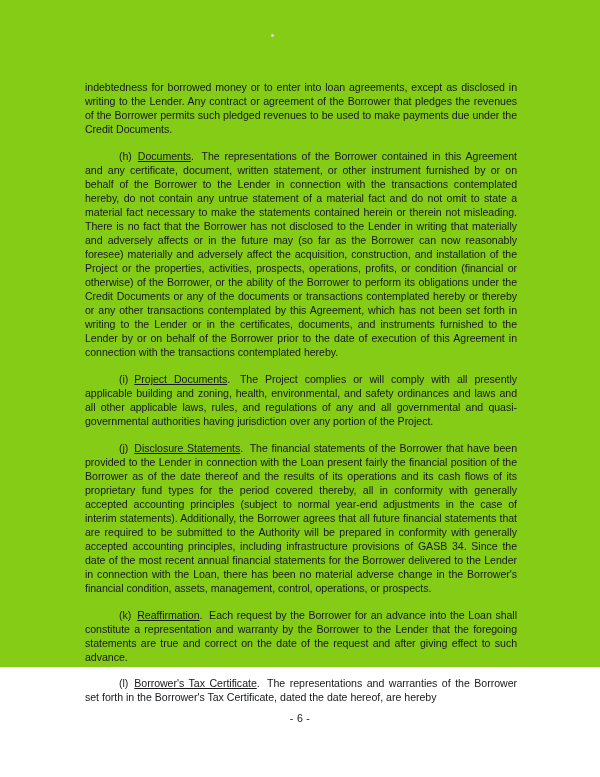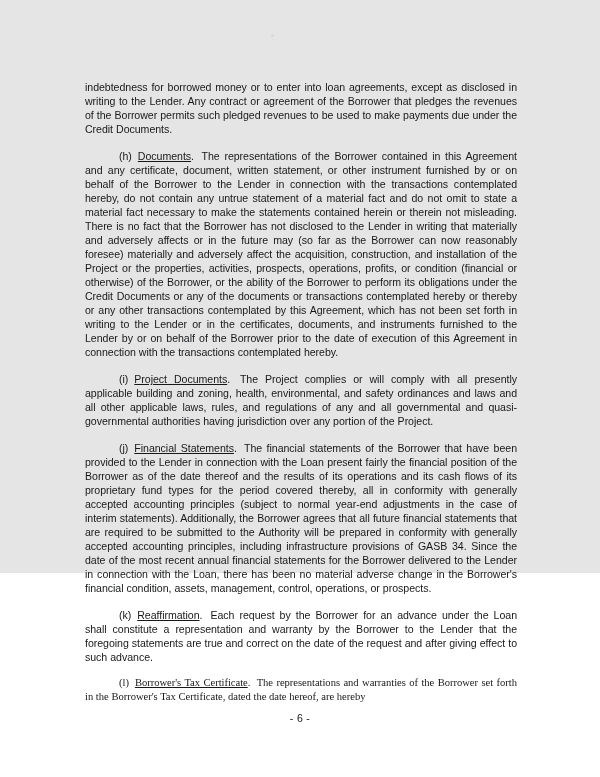--- a/index.html
+++ b/index.html
@@ -12,22 +12,22 @@
     width: 600px;
     height: 777px;
     background: #ffffff;
     font-family: "Liberation Sans", sans-serif;
     overflow: hidden;
   }
 
   .page {
     position: relative;
     width: 600px;
-    height: 573px;
-    background: #e5e5e5;
+    height: 667px;
+    background: #84cc16;
     box-sizing: border-box;
   }
 
   
   .scan-speck {
     position: absolute;
     left: 271px;
     top: 34px;
     width: 3px;
     height: 3px;
@@ -52,21 +52,20 @@
     letter-spacing: -0.04px;
     word-spacing: 0.1px;
   }
 
   .para.indented {
     text-indent: 34px;
   }
 
   .para.last {
     margin-bottom: 8px;
-    font-family: Liberation Serif, serif;
   }
 
   .marker {
     white-space: nowrap;
   }
 
   .marker-gap {
     display: inline-block;
     width: 6px;
   }
@@ -109,27 +108,27 @@
       <span class="marker">(h)</span><span class="marker-gap"></span><span class="heading-underline">Documents</span><span>.</span><span class="sentence-gap"></span>
       <span>The representations of the Borrower contained in this Agreement and any certificate, document, written statement, or other instrument furnished by or on behalf of the Borrower to the Lender in connection with the transactions contemplated hereby, do not contain any untrue statement of a material fact and do not omit to state a material fact necessary to make the statements contained herein or therein not misleading.  There is no fact that the Borrower has not disclosed to the Lender in writing that materially and adversely affects or in the future may (so far as the Borrower can now reasonably foresee) materially and adversely affect the acquisition, construction, and installation of the Project or the properties, activities, prospects, operations, profits, or condition (financial or otherwise) of the Borrower, or the ability of the Borrower to perform its obligations under the Credit Documents or any of the documents or transactions contemplated hereby or thereby or any other transactions contemplated by this Agreement, which has not been set forth in writing to the Lender or in the certificates, documents, and instruments furnished to the Lender by or on behalf of the Borrower prior to the date of execution of this Agreement in connection with the transactions contemplated hereby.</span>
     </p>
 
     <p class="para indented">
       <span class="marker">(i)</span><span class="marker-gap"></span><span class="heading-underline">Project Documents</span><span>.</span><span class="sentence-gap"></span>
       <span>The Project complies or will comply with all presently applicable building and zoning, health, environmental, and safety ordinances and laws and all other applicable laws, rules, and regulations of any and all governmental and quasi-governmental authorities having jurisdiction over any portion of the Project.</span>
     </p>
 
     <p class="para indented">
-      <span class="marker">(j)</span><span class="marker-gap"></span><span class="heading-underline">Financial Statements</span><span>.</span><span class="sentence-gap"></span>
+      <span class="marker">(j)</span><span class="marker-gap"></span><span class="heading-underline">Disclosure Statements</span><span>.</span><span class="sentence-gap"></span>
       <span>The financial statements of the Borrower that have been provided to the Lender in connection with the Loan present fairly the financial position of the Borrower as of the date thereof and the results of its operations and its cash flows of its proprietary fund types for the period covered thereby, all in conformity with generally accepted accounting principles (subject to normal year-end adjustments in the case of interim statements). Additionally, the Borrower agrees that all future financial statements that are required to be submitted to the Authority will be prepared in conformity with generally accepted accounting principles, including infrastructure provisions of GASB 34. Since the date of the most recent annual financial statements for the Borrower delivered to the Lender in connection with the Loan, there has been no material adverse change in the Borrower's financial condition, assets, management, control, operations, or prospects.</span>
     </p>
 
     <p class="para indented">
       <span class="marker">(k)</span><span class="marker-gap"></span><span class="heading-underline">Reaffirmation</span><span>.</span><span class="sentence-gap"></span>
-      <span>Each request by the Borrower for an advance under the Loan shall constitute a representation and warranty by the Borrower to the Lender that the foregoing statements are true and correct on the date of the request and after giving effect to such advance.</span>
+      <span>Each request by the Borrower for an advance into the Loan shall constitute a representation and warranty by the Borrower to the Lender that the foregoing statements are true and correct on the date of the request and after giving effect to such advance.</span>
     </p>
 
     <p class="para indented last">
       <span class="marker">(l)</span><span class="marker-gap"></span><span class="heading-underline">Borrower's Tax Certificate</span><span>.</span><span class="sentence-gap"></span>
       <span>The representations and warranties of the Borrower set forth in the Borrower's Tax Certificate, dated the date hereof, are hereby</span>
     </p>
 
   </div>
 
   <div class="page-number">- 6 -</div>

